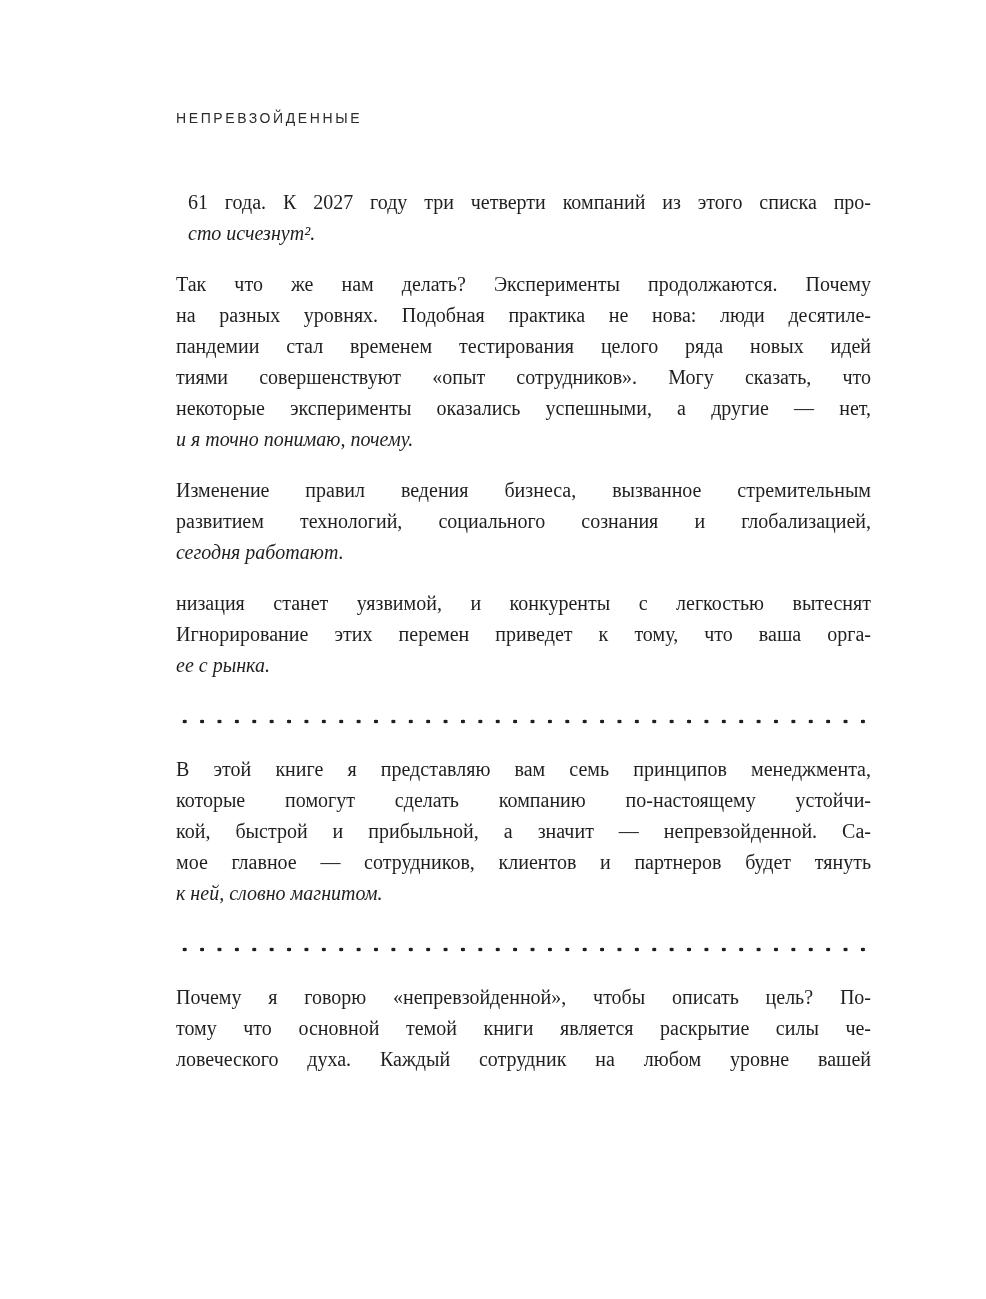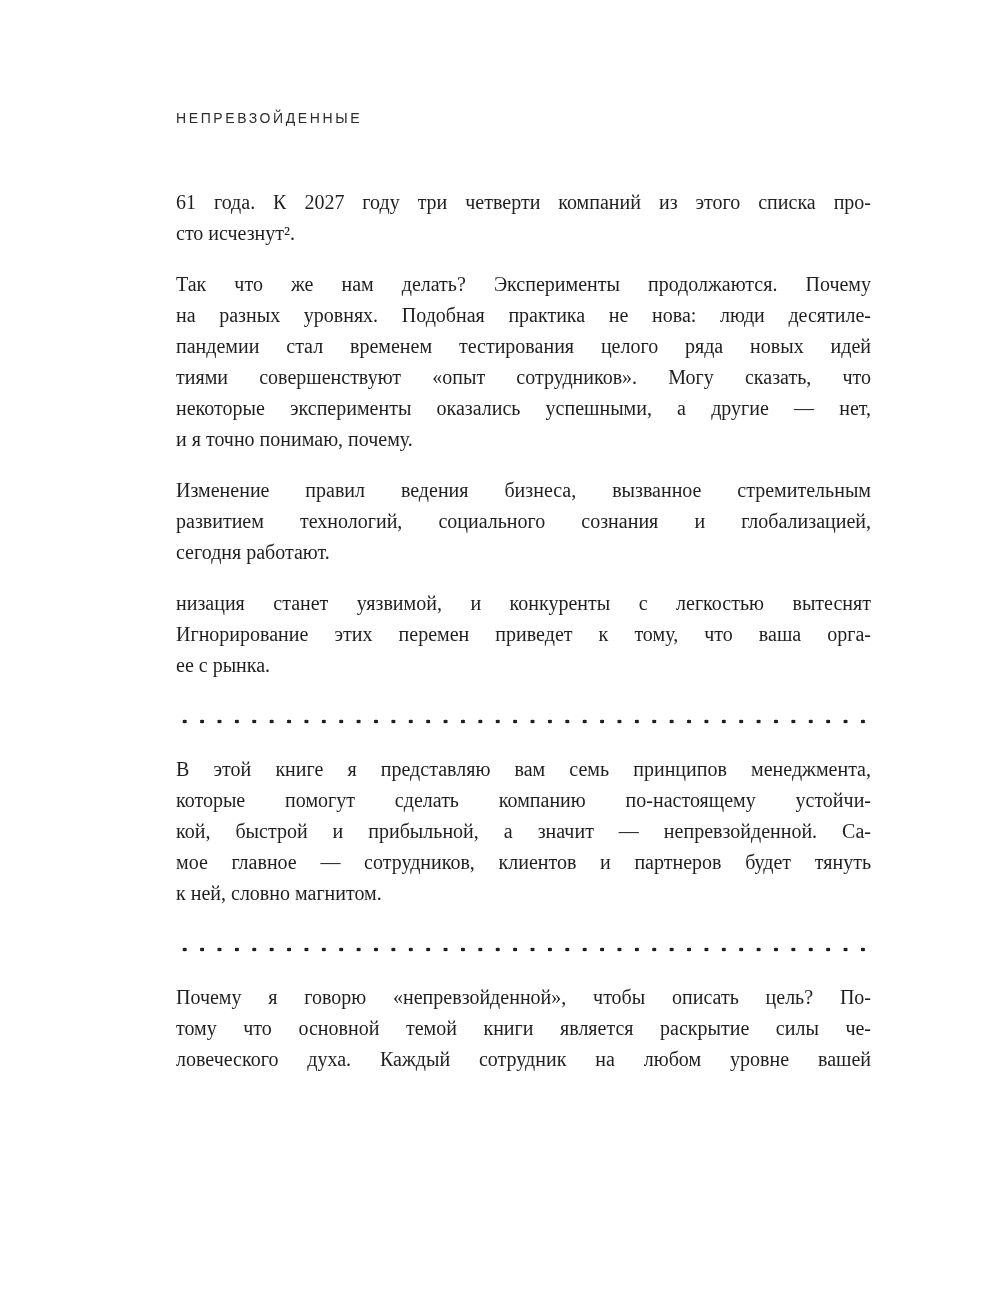--- a/index.html
+++ b/index.html
@@ -31,29 +31,31 @@
     font-weight: 400;
     line-height: 17px;
   }
   .paragraph {
     margin: 0 0 20px 0;
     font-size: 20px;
     line-height: 31px;
   }
   .paragraph.first {
     margin-top: 60px;
+    margin-left: 12px;
   }
   .line {
     text-align: justify;
     text-align-last: justify;
     white-space: normal;
   }
   .line.last {
     text-align: right;
     text-align-last: left;
+    font-style: italic;
   }
   .dotted-divider {
     height: 5px;
     margin: 38px 0 30px 0;
     background-image: radial-gradient(circle, #1f1f1f 1.9px, rgba(0,0,0,0) 2.1px);
     background-size: 17.4px 5px;
     background-repeat: repeat-x;
     background-position: 0 50%;
   }
   .page-number {

